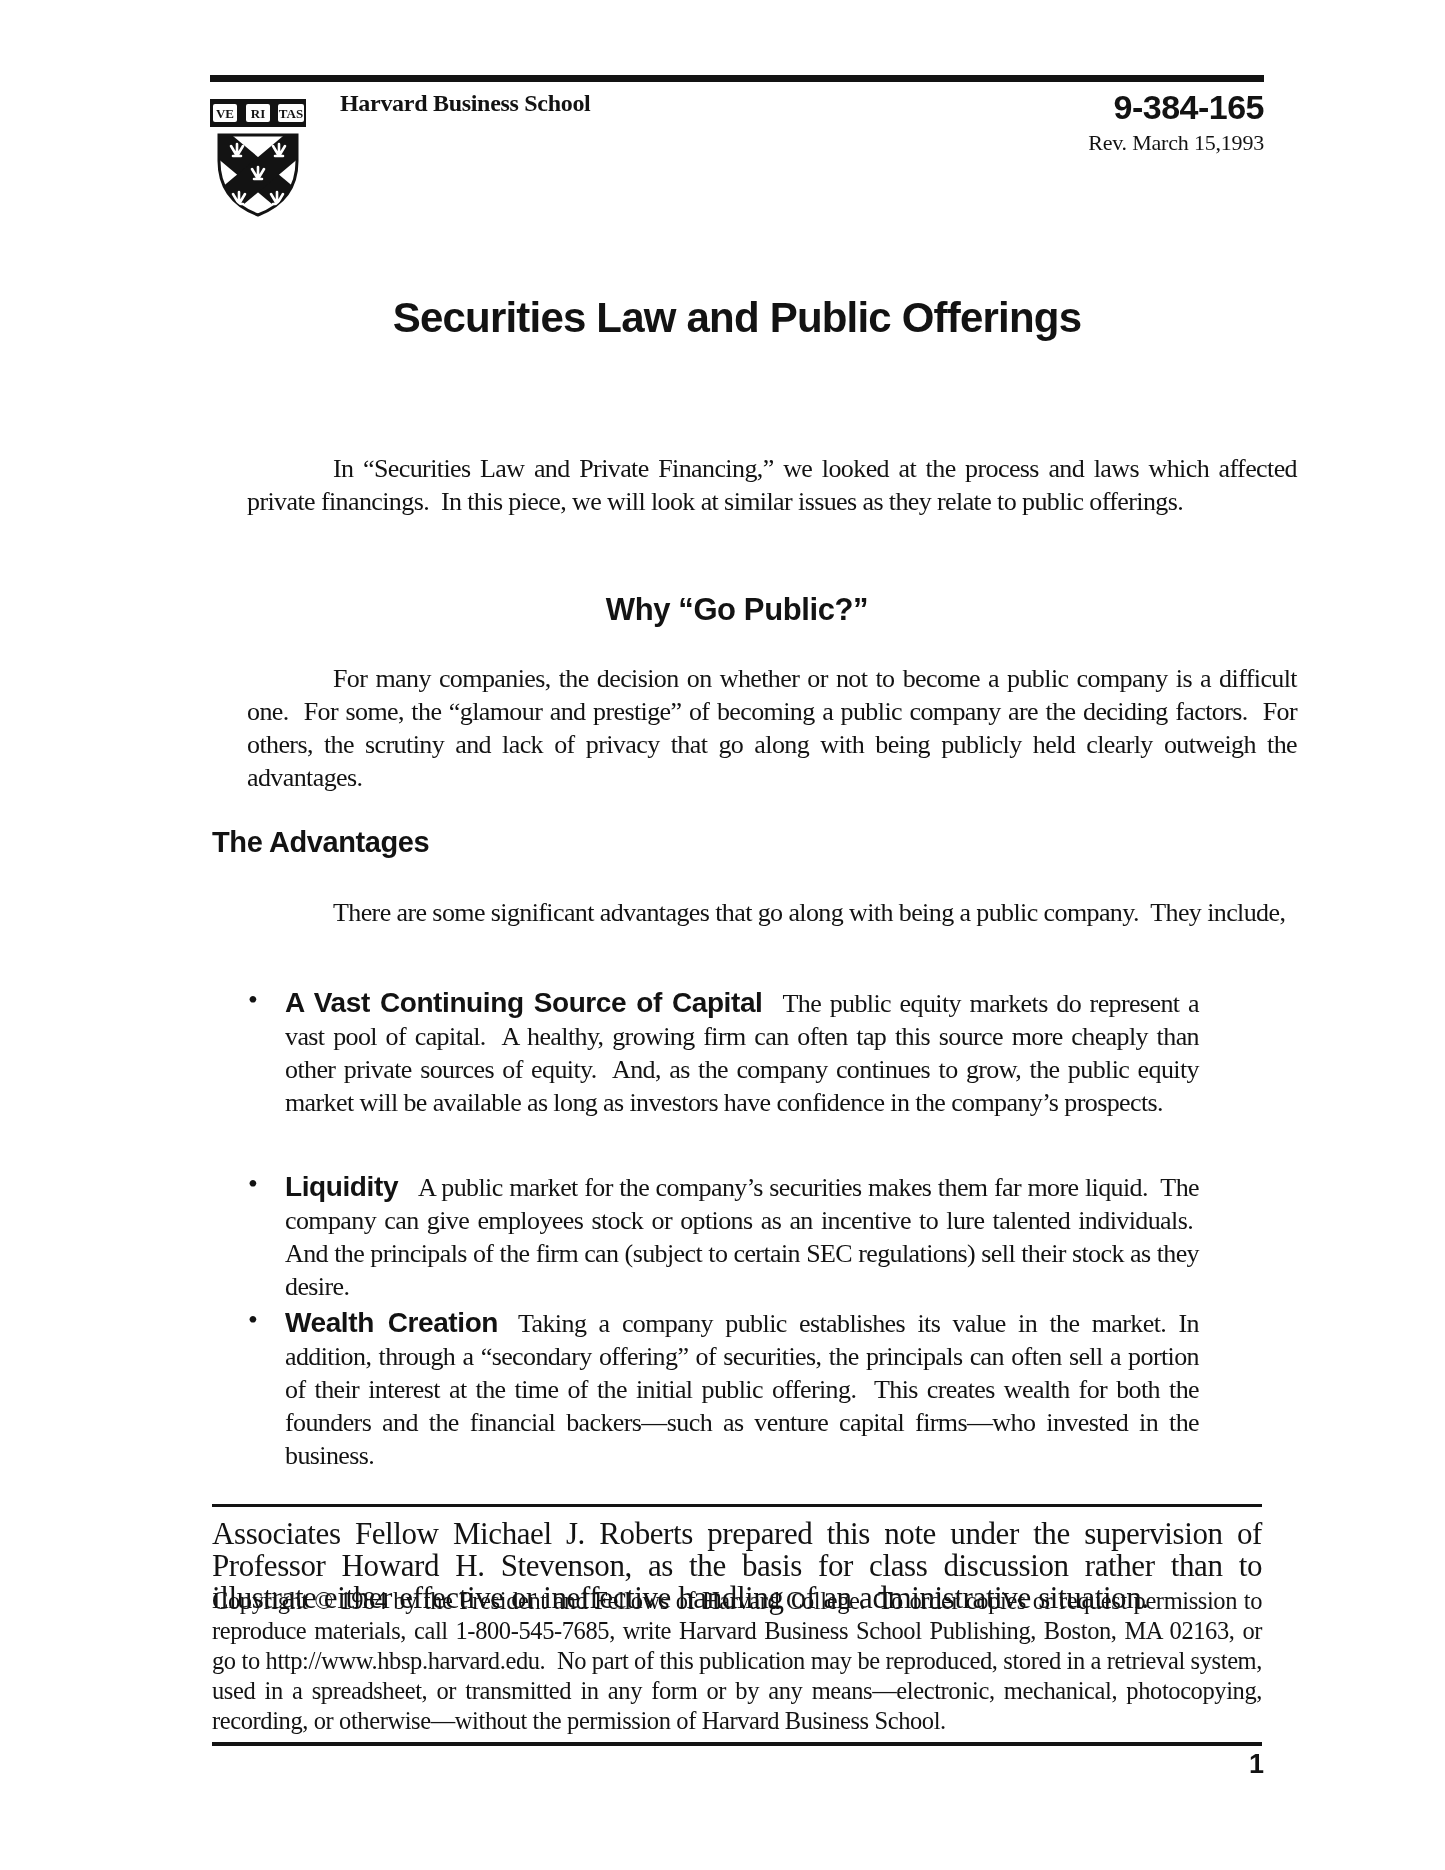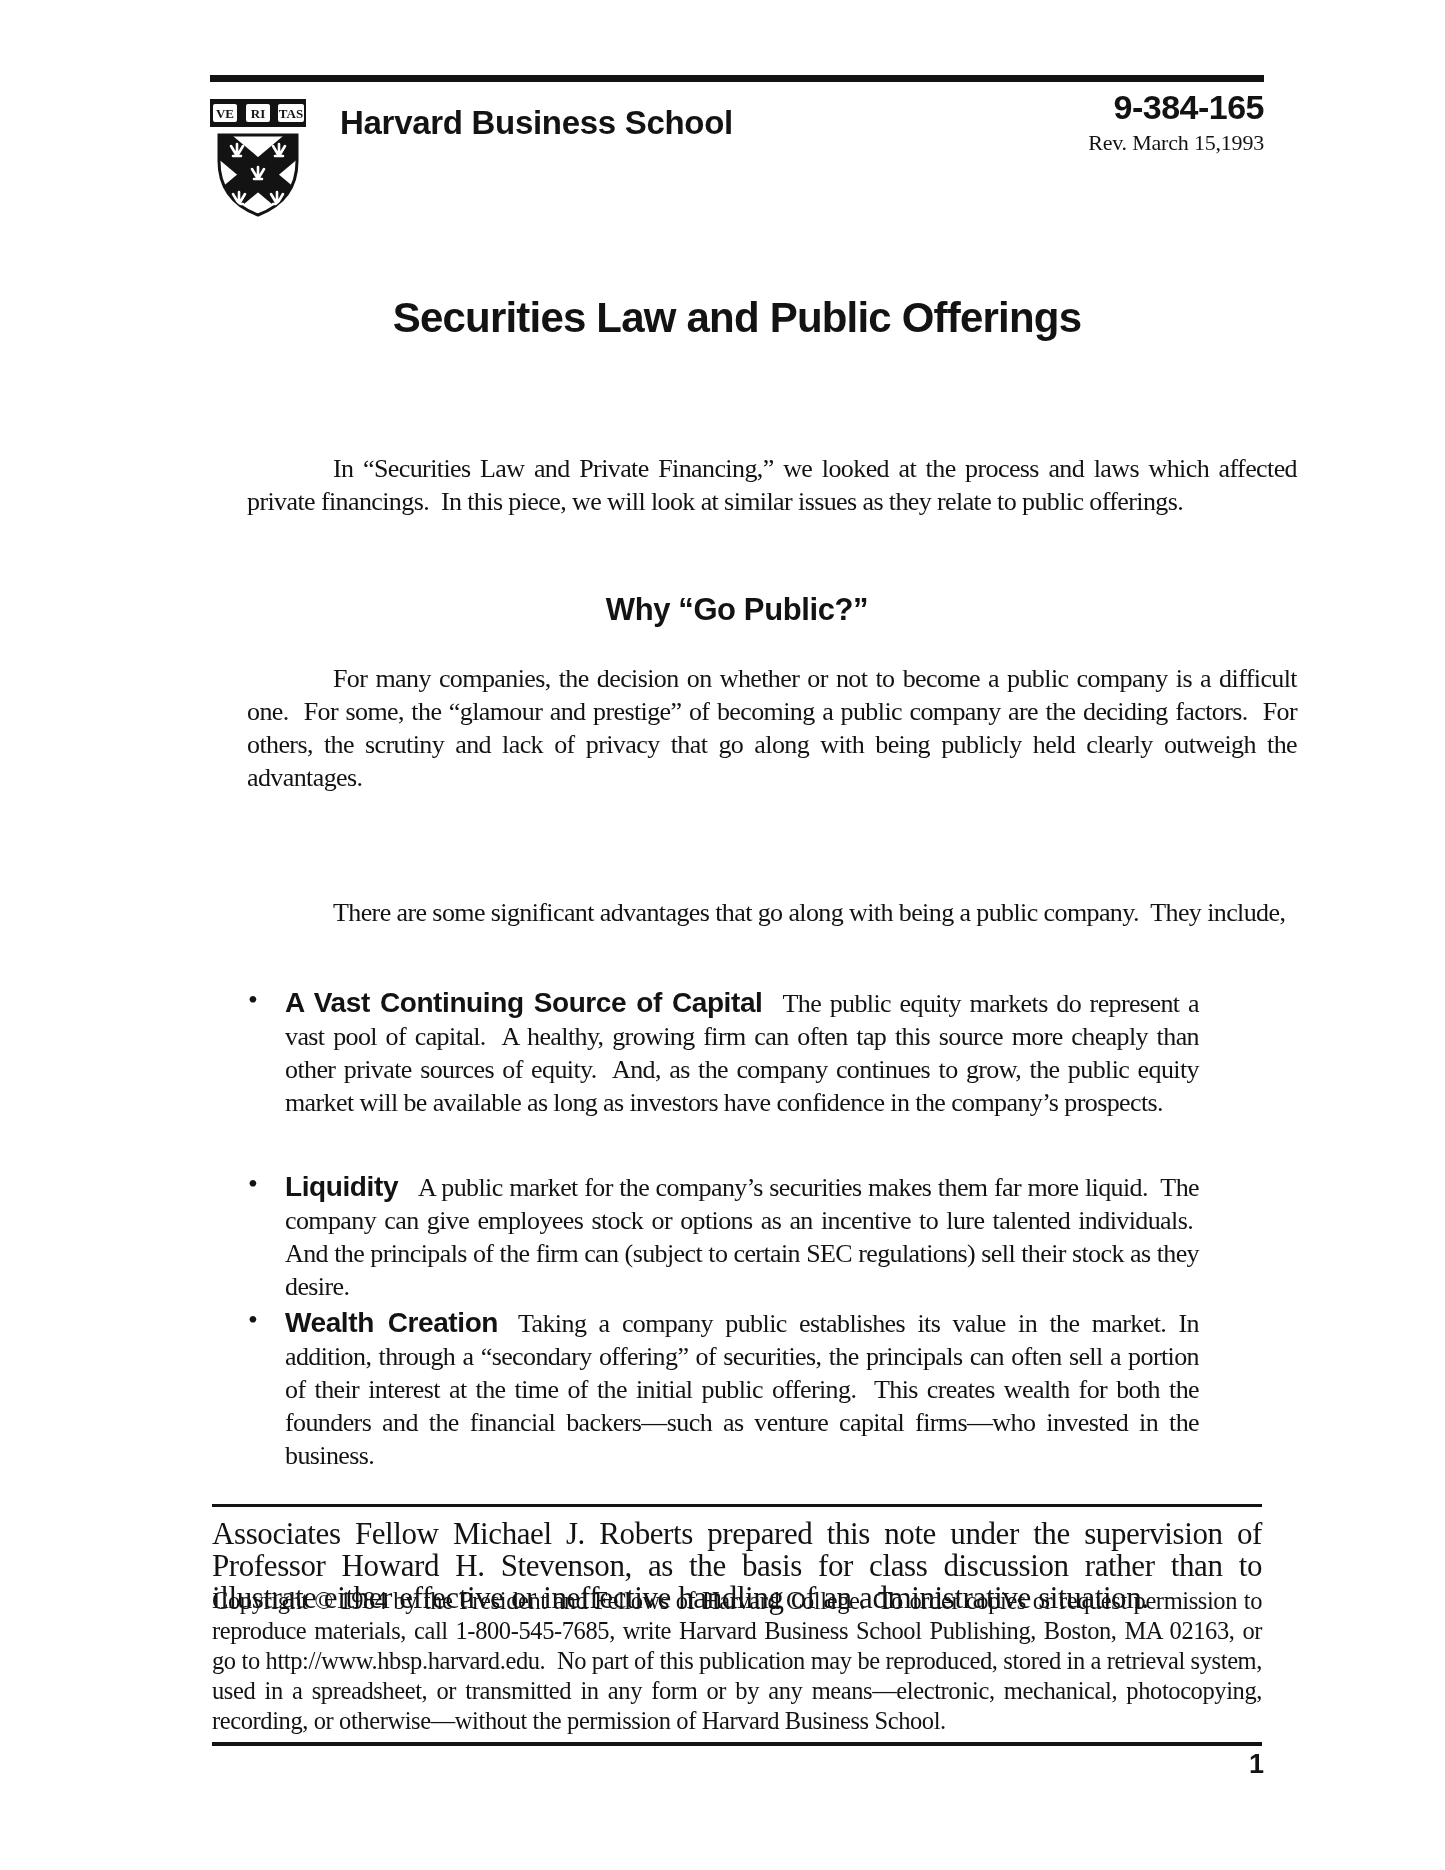--- a/index.html
+++ b/index.html
@@ -15,23 +15,23 @@
   
   .top-rule {
     position: absolute; left: 210px; top: 75px;
     width: 1054px; height: 7px; background: #131313;
   }
   .logo {
     position: absolute; left: 210px; top: 99px;
     width: 96px; height: 120px;
   }
   .school-name {
-    position: absolute; left: 340px; top: 104px;
-    font-family: Liberation Sans, sans-serif;
-    font-weight: bold; font-size: 33px; letter-spacing: -0.3px;
+    position: absolute; left: 340px; top: 90px;
+    font-family: Liberation Serif, serif;
+    font-weight: bold; font-size: 24px; letter-spacing: -0.3px;
     white-space: nowrap;
   }
   .case-block {
     position: absolute; right: 181px; top: 76px; text-align: right;
   }
   .case-number {
     font-family: "Liberation Sans", sans-serif;
     font-weight: bold; font-size: 34px; letter-spacing: -0.5px; margin-top: 12px;
   }
   .revision-date {
@@ -153,20 +153,21 @@
     <div class="revision-date">Rev. March 15,1993</div>
   </div>
 
   <h1 class="doc-title">Securities Law and Public Offerings</h1>
 
   <p class="bodytext indent p-intro">In “Securities Law and Private Financing,” we looked at the process and laws which affected private financings.&nbsp; In this piece, we will look at similar issues as they relate to public offerings.</p>
 
   <h2 class="h-why">Why “Go Public?”</h2>
   <p class="bodytext indent p-why">For many companies, the decision on whether or not to become a public company is a difficult one.&nbsp; For some, the “glamour and prestige” of becoming a public company are the deciding factors.&nbsp; For others, the scrutiny and lack of privacy that go along with being publicly held clearly outweigh the advantages.</p>
 
+  <h3 class="h-advantages">The Advantages</h3>
   <p class="bodytext indent p-lead">There are some significant advantages that go along with being a public company.&nbsp; They include,</p>
 
   <div class="bullet-item bullet-1">
     <span class="marker">•</span>
     <p class="bodytext"><span class="bullet-title">A Vast Continuing Source of Capital</span><span class="bullet-gap"></span><span>The public equity markets do represent a vast pool of capital.&nbsp; A healthy, growing firm can often tap this source more cheaply than other private sources of equity.&nbsp; And, as the company continues to grow, the public equity market will be available as long as investors have confidence in the company’s prospects.</span></p>
   </div>
 
   <div class="bullet-item bullet-2">
     <span class="marker">•</span>
     <p class="bodytext"><span class="bullet-title">Liquidity</span><span class="bullet-gap"></span><span>A public market for the company’s securities makes them far more liquid.&nbsp; The company can give employees stock or options as an incentive to lure talented individuals.&nbsp; And the principals of the firm can (subject to certain SEC regulations) sell their stock as they desire.</span></p>

